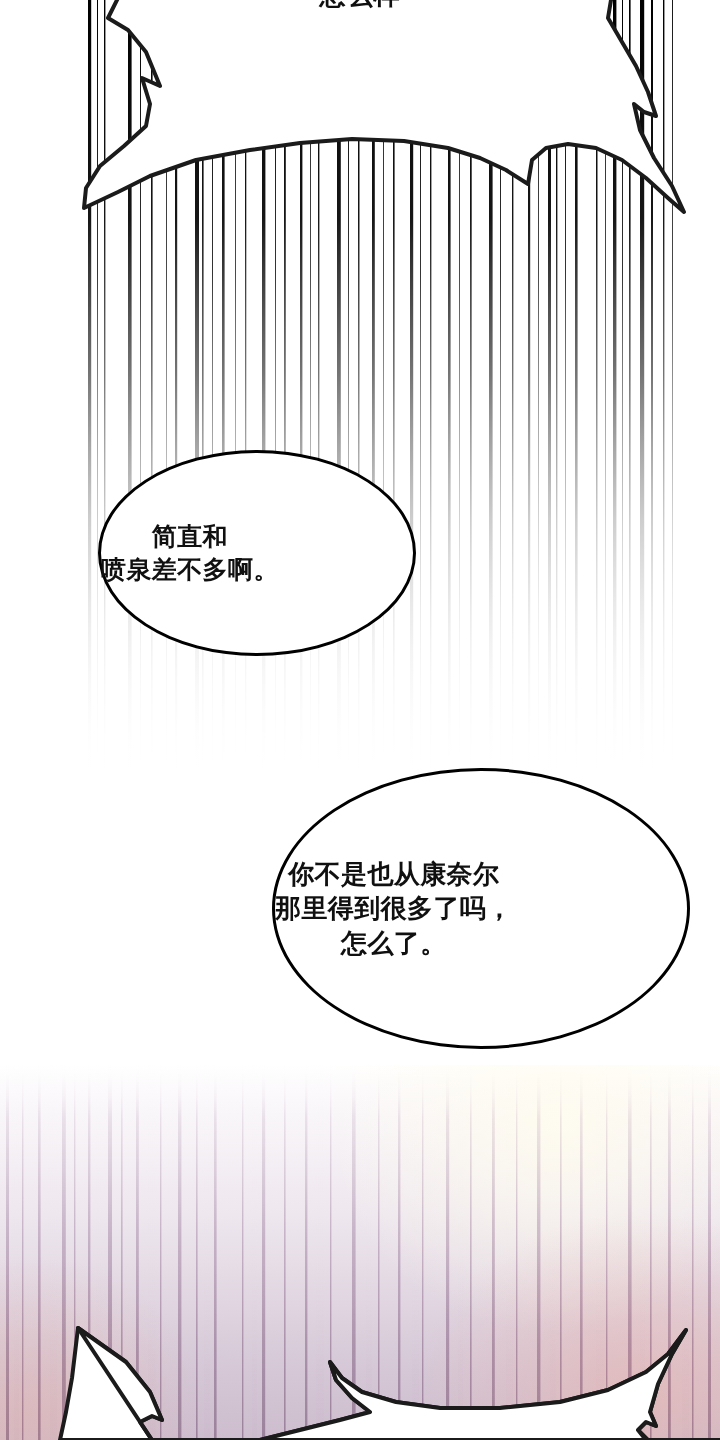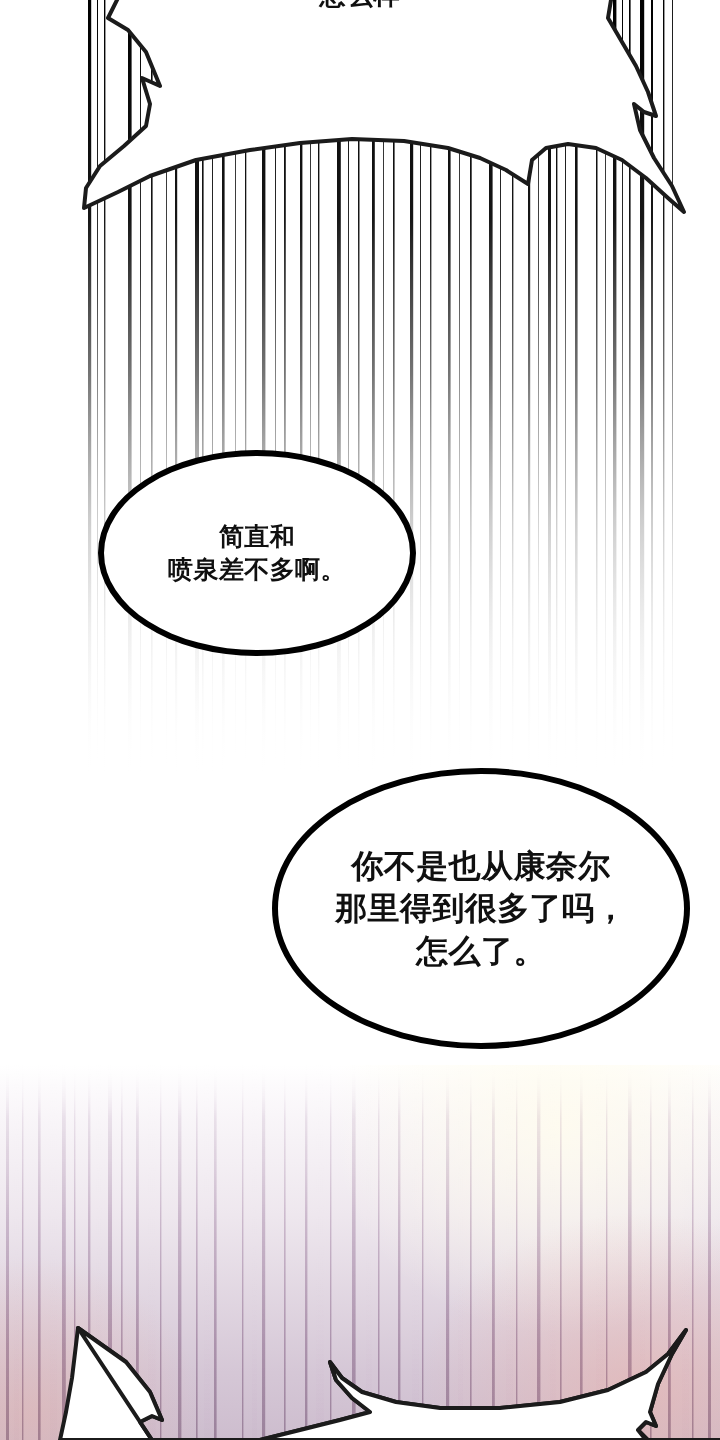--- a/index.html
+++ b/index.html
@@ -86,25 +86,25 @@
     left: 0;
     bottom: 0;
     width: 720px;
     height: 160px;
   }
 
   
   .balloon {
     position: absolute;
     background: #ffffff;
-    border: 6px solid #000000;
+    border: 3px solid #000000;
     border-radius: 50% / 50%;
     display: flex;
     align-items: center;
-    justify-content: center;
+    justify-content: flex-start;
     box-sizing: border-box;
   }
   .balloon-1 {
     left: 98px;
     top: 450px;
     width: 318px;
     height: 206px;
   }
   .balloon-2 {
     left: 272px;
@@ -115,21 +115,21 @@
   .balloon-text {
     text-align: center;
     color: #101010;
     font-weight: 700;
     line-height: 1.32;
     letter-spacing: 0.4px;
     white-space: pre-line;
     font-family: "Liberation Sans", "DejaVu Sans", sans-serif;
   }
   .balloon-1 .balloon-text { font-size: 25px; }
-  .balloon-2 .balloon-text { font-size: 32px; }
+  .balloon-2 .balloon-text { font-size: 26px; }
 
   
   .top-clipped-text {
     position: absolute;
     left: 0;
     top: -22px;
     width: 720px;
     text-align: center;
     font-size: 26px;
     font-weight: 700;

